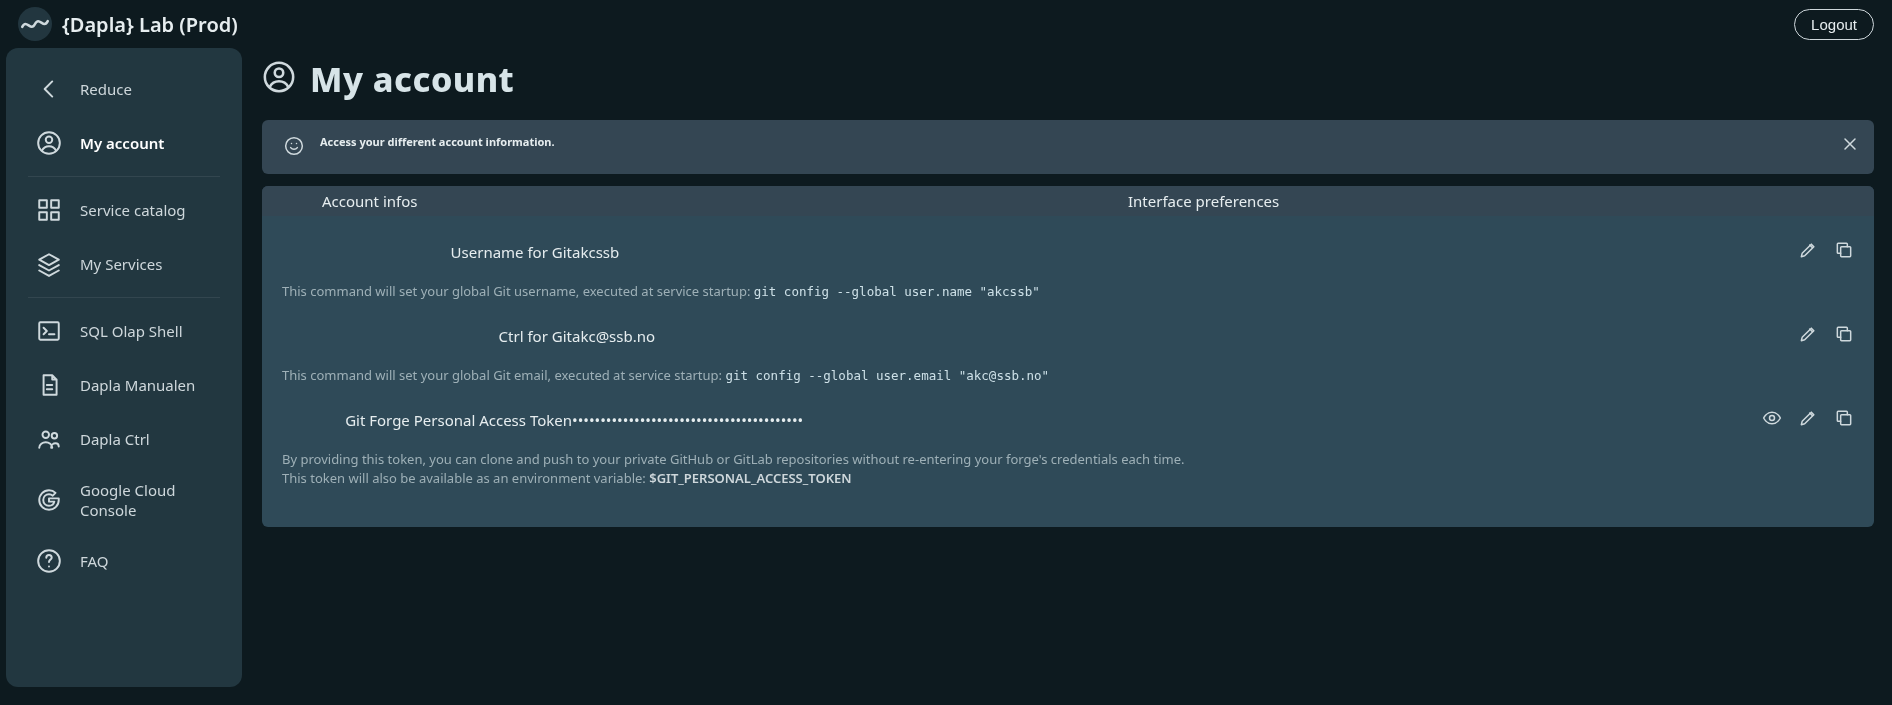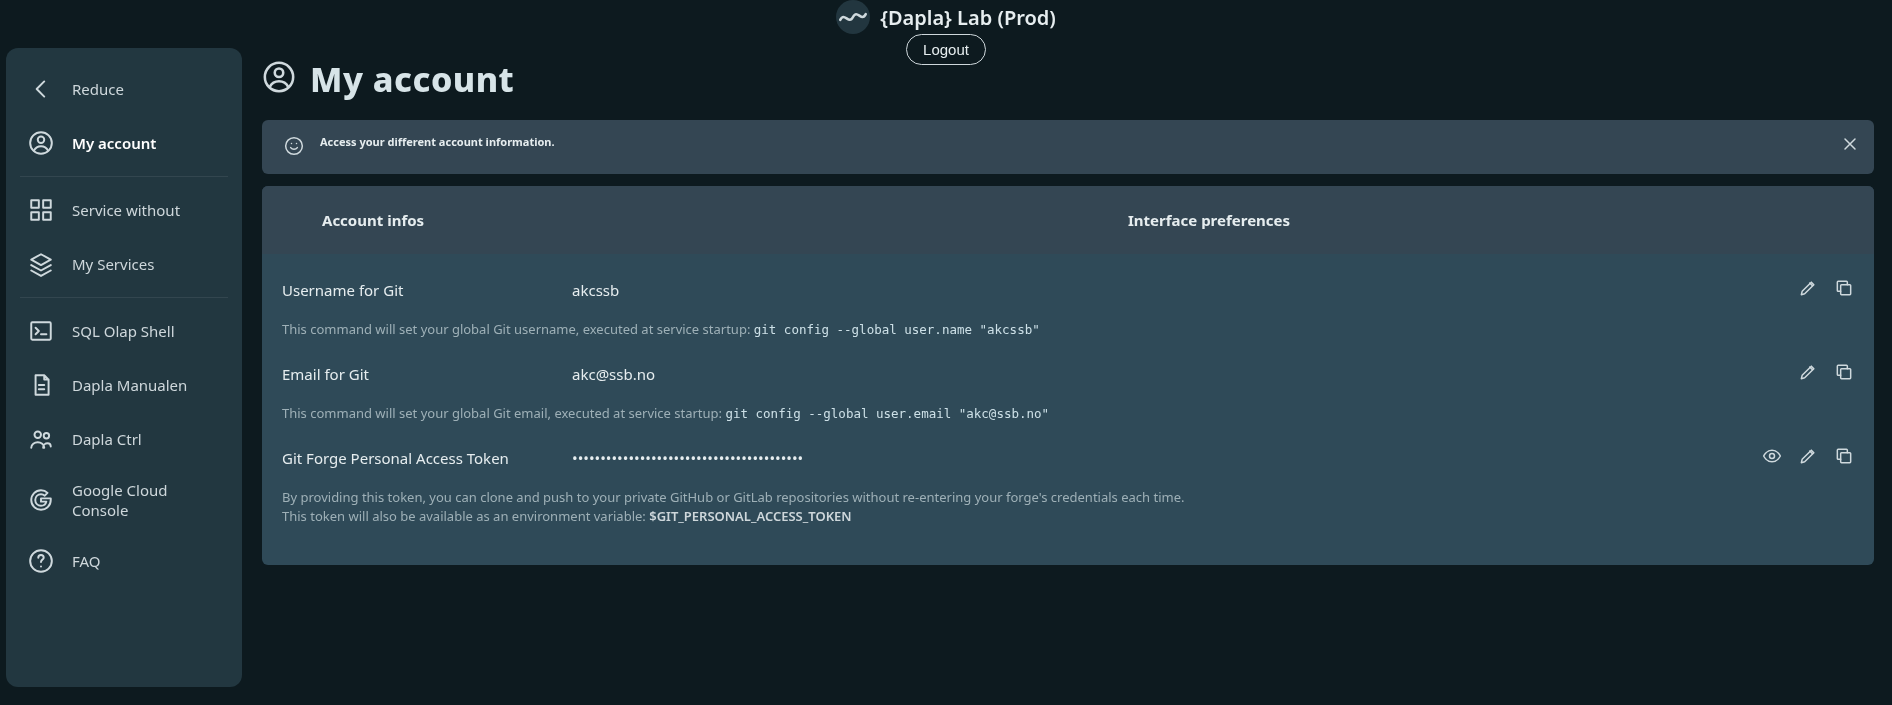--- a/index.html
+++ b/index.html
@@ -26,21 +26,20 @@
     overflow: hidden;
     display: flex;
     flex-direction: column;
   }
   
   .topbar {
     height: 48px;
     display: flex;
     align-items: center;
     padding: 0 18px;
-    flex-direction: column;
   }
   .brand {
     display: flex;
     align-items: center;
     gap: 10px;
     font-size: 20px;
     font-weight: 600;
     color: var(--text-strong);
   }
   .brand-logo {
@@ -64,21 +63,21 @@
     flex: 1;
     display: flex;
     gap: 20px;
     padding: 0 18px 18px 6px;
   }
   
   .sidebar {
     width: 236px;
     background: #223740;
     border-radius: 12px;
-    padding: 14px 0;
+    padding: 14px 8px;
     display: flex;
     flex-direction: column;
   }
   .side-item {
     display: flex;
     align-items: center;
     gap: 18px;
     padding: 14px 22px;
     color: var(--text);
     cursor: pointer;
@@ -136,36 +135,36 @@
     border-radius: 6px;
     overflow: hidden;
   }
   .tabs {
     display: flex;
     background: var(--panel2);
   }
   .tab {
     flex: 1;
     text-align: left;
-    padding: 24px 60px;
+    padding: 5px 60px;
     color: var(--text-strong);
     font-size: 15px;
-    font-weight: 700;
+    font-weight: 400;
     cursor: pointer;
     background: var(--panel3);
   }
   .tab.active { background: var(--teal); }
   .card-body { padding: 14px 20px 26px 20px; }
   .row {
     display: grid;
     grid-template-columns: 290px 1fr auto;
     align-items: center;
     padding: 10px 0 4px 0;
   }
-  .row-label { font-size: 15px; color: var(--text-strong); }
+  .row-label { font-size: 15px; color: var(--text-strong); text-align: right; }
   .row-value { font-size: 15px; color: var(--text-strong); font-family: inherit; }
   .row-actions { display: flex; gap: 16px; }
   .icon-btn { cursor: pointer; display:flex; align-items:center;}
   .icon-btn svg { width: 20px; height: 20px; }
   .help {
     font-size: 13px;
     color: var(--text-dim);
     margin: 14px 0 12px 0;
     line-height: 1.5;
   }
@@ -222,21 +221,21 @@
 
     <div class="side-item">
       <span class="icon">
         <svg viewBox="0 0 24 24">
             <rect class="stroke" x="3" y="3" width="7" height="7"></rect>
             <rect class="stroke" x="14" y="3" width="7" height="7"></rect>
             <rect class="stroke" x="3" y="14" width="7" height="7"></rect>
             <rect class="stroke" x="14" y="14" width="7" height="7"></rect>
           </svg>
       </span>
-      <span>Service without</span>
+      <span>Service catalog</span>
     </div>
 
     <div class="side-item">
       <span class="icon">
         <svg viewBox="0 0 24 24">
             <path class="stroke" d="M12 3l9 5-9 5-9-5 9-5zM3 13l9 5 9-5M3 18l9 5 9-5"></path>
           </svg>
       </span>
       <span>My Services</span>
     </div>
@@ -347,21 +346,21 @@
                     <path class="stroke" d="M16 8V5a1 1 0 00-1-1H5a1 1 0 00-1 1v10a1 1 0 001 1h3"></path>
                   </svg></span>
             </span>
           </div>
         </div>
         <div class="help">
           <span>This command will set your global Git username, executed at service startup: </span><code>git config --global user.name "akcssb"</code>
         </div>
 
         <div class="row">
-          <div class="row-label">Email for Git</div>
+          <div class="row-label">Ctrl for Git</div>
           <div class="row-value">akc@ssb.no</div>
           <div class="row-actions">
             <span class="icon-btn">
               <span><svg viewBox="0 0 24 24">
                     <path class="stroke" d="M4 20l4-1 11-11-3-3L5 16l-1 4zM14 6l3 3"></path>
                   </svg></span>
             </span>
             <span class="icon-btn">
               <span><svg viewBox="0 0 24 24">
                     <rect class="stroke" x="8" y="8" width="12" height="12" rx="1"></rect>

